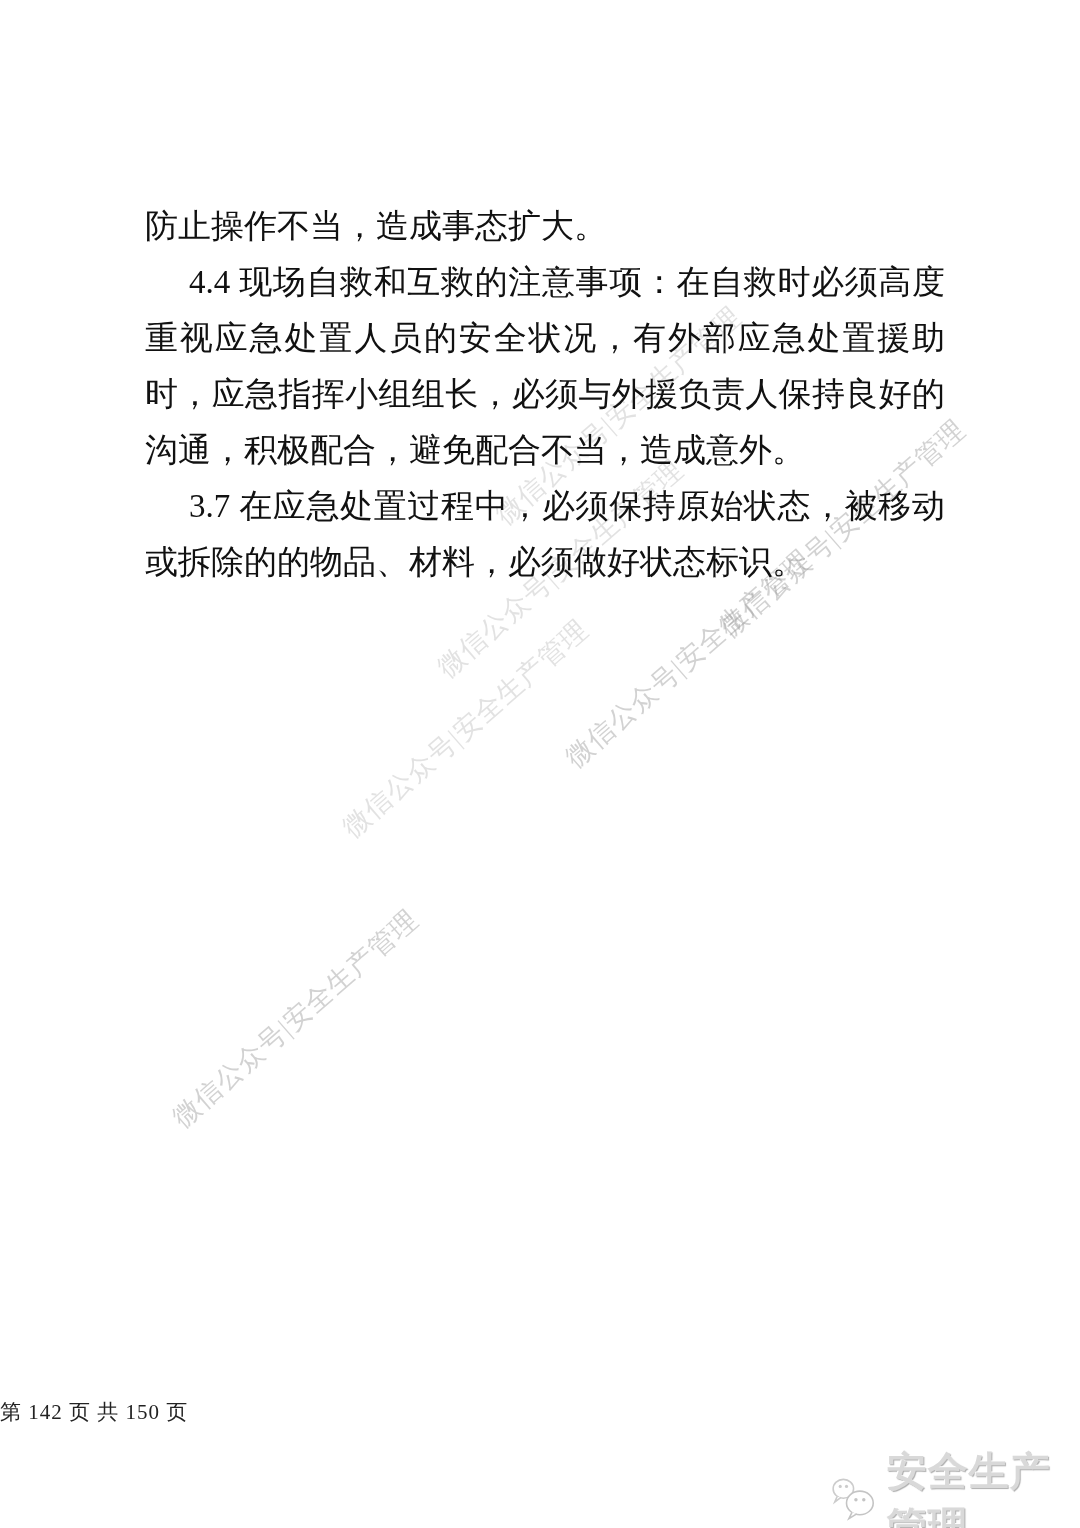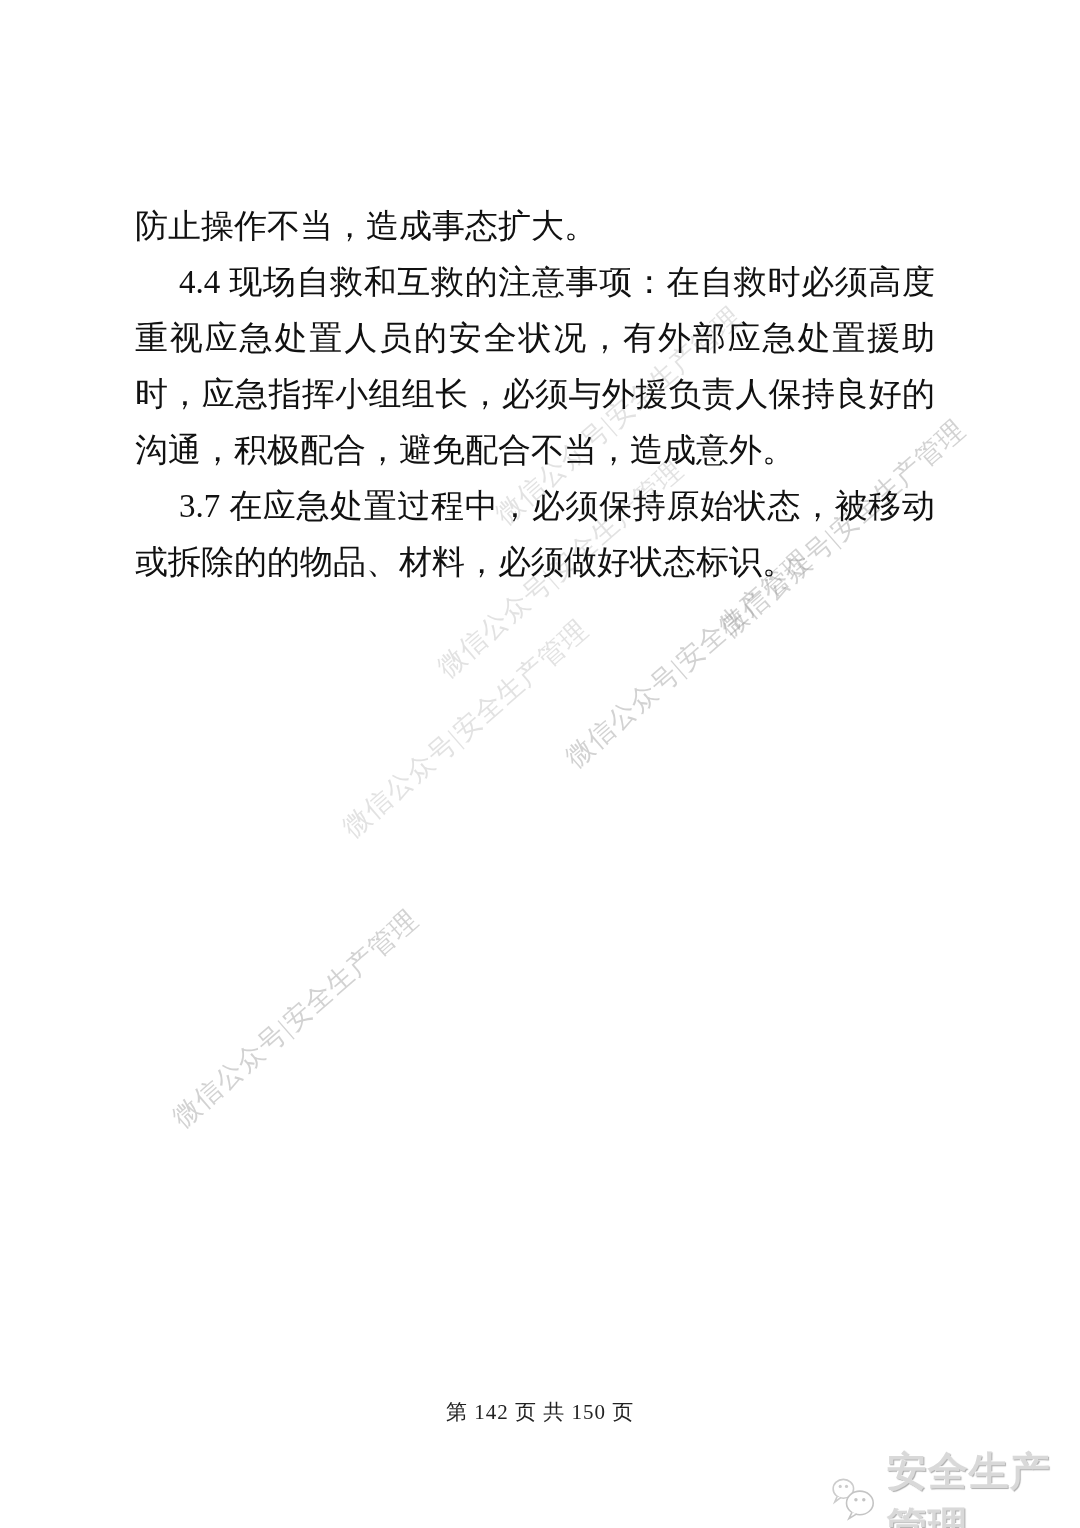--- a/index.html
+++ b/index.html
@@ -22,41 +22,40 @@
     letter-spacing: 1px;
     color: rgba(148, 148, 148, 0.42);
     transform: rotate(-41deg);
     transform-origin: 0 0;
   }
   .wm.faint { color: rgba(160, 160, 160, 0.30); }
 
   
   .content {
     position: absolute;
-    left: 135px;
+    left: 145px;
     top: 198px;
     width: 800px;
     font-size: 33px;
     line-height: 56px;
     color: #111111;
   }
   .content p {
     margin: 0;
     text-align: justify;
     text-align-last: left;
   }
   .content p.indent { text-indent: 44px; }
 
   
   .page-num {
     position: absolute;
     left: 0;
     top: 1398px;
     width: 100%;
-    text-align: center;
     font-size: 21px;
     letter-spacing: 1px;
     color: #222222;
   }
 
   
   .brand {
     position: absolute;
     left: 830px;
     top: 1444px;

